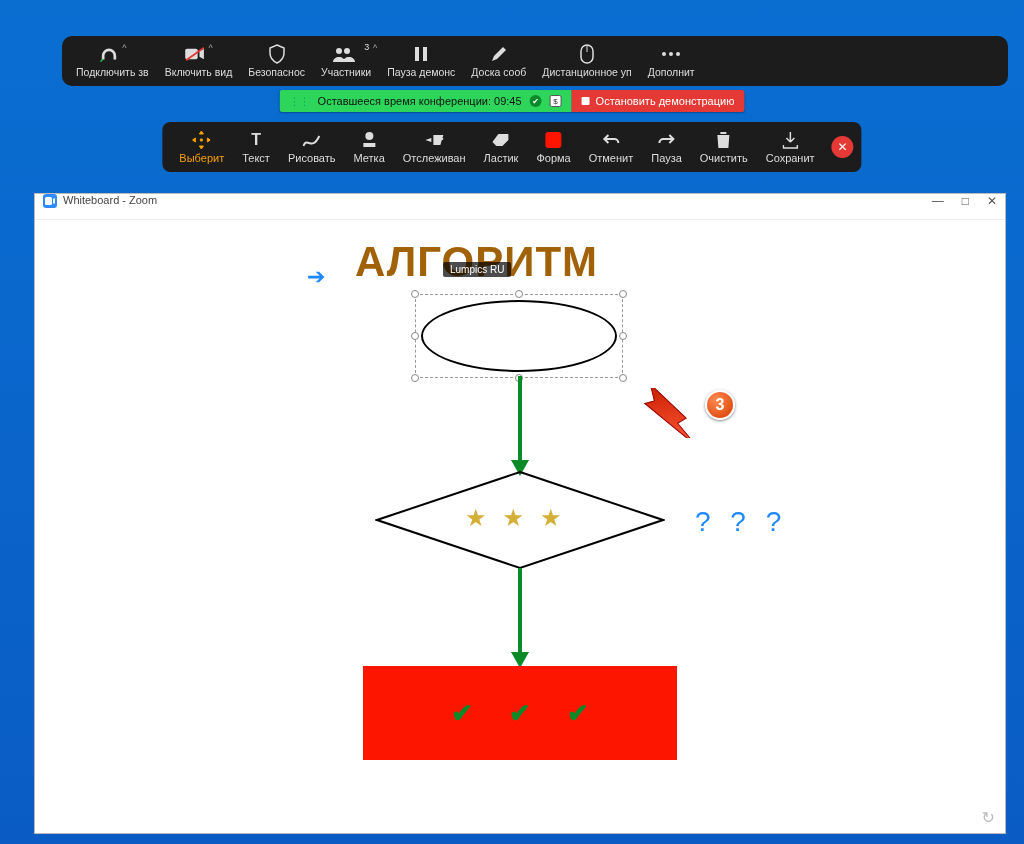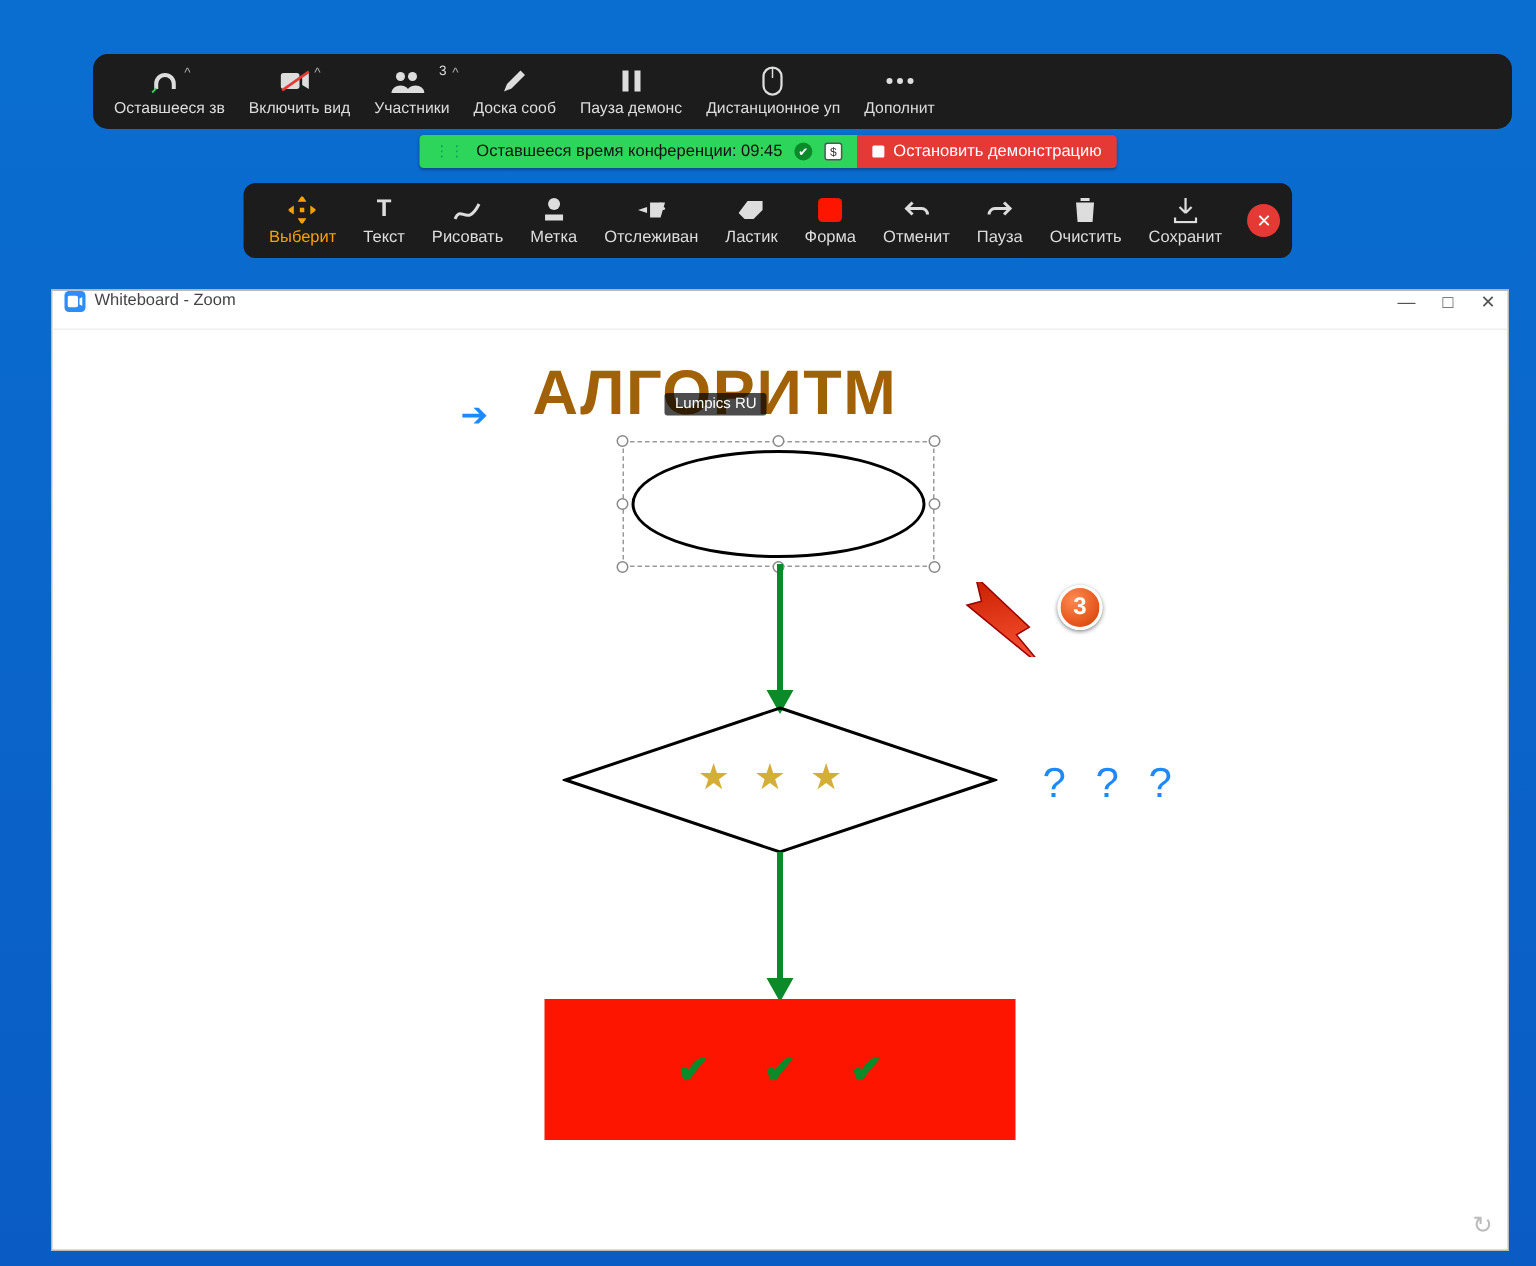--- a/index.html
+++ b/index.html
@@ -118,61 +118,69 @@
 
 <div class="zoom-toolbar">
   <div class="tb-item">
     <div class="tb-ico" style="position:relative;">
       <svg width="22" height="18" viewBox="0 0 24 20">
           <path fill="#ddd" d="M4 12a8 8 0 0116 0v4h-3v-4a5 5 0 00-10 0v4H4v-4z"></path>
           <path fill="#2dd65a" d="M2 18l3-3 1 1-3 3z"></path>
         </svg>
       <span class="chev">^</span>
     </div>
-    <span class="tb-lbl">Оставшееся зв</span>
+    <span class="tb-lbl">Подключить зв</span>
   </div>
   <div class="tb-item">
     <div class="tb-ico" style="position:relative;">
       <svg width="22" height="16" viewBox="0 0 24 18">
           <rect x="1" y="3" width="14" height="12" rx="2" fill="#ddd"></rect>
           <path fill="#ddd" d="M17 6l5-3v12l-5-3z"></path>
           <line x1="2" y1="16" x2="22" y2="2" stroke="#e53935" stroke-width="2"></line>
         </svg>
       <span class="chev">^</span>
     </div>
     <span class="tb-lbl">Включить вид</span>
   </div>
   <div class="tb-item">
+    <div class="tb-ico">
+      <svg width="18" height="20" viewBox="0 0 18 20">
+          <path fill="none" stroke="#ddd" stroke-width="1.5" d="M9 1l7 3v5c0 5-3 8-7 10-4-2-7-5-7-10V4l7-3z"></path>
+        </svg>
+    </div>
+    <span class="tb-lbl">Безопаснос</span>
+  </div>
+  <div class="tb-item">
     <div class="tb-ico" style="position:relative;">
       <svg width="24" height="16" viewBox="0 0 24 16">
           <circle cx="8" cy="5" r="3" fill="#ddd"></circle>
           <circle cx="16" cy="5" r="3" fill="#ddd"></circle>
           <path fill="#ddd" d="M2 16c0-3 3-5 6-5s6 2 6 5H2zm10 0c0-3 3-5 6-5s6 2 6 5H12z"></path>
         </svg>
       <span class="tb-badge">3</span>
       <span class="chev" style="right:-16px;">^</span>
     </div>
     <span class="tb-lbl">Участники</span>
   </div>
   <div class="tb-item">
     <div class="tb-ico">
-      <svg width="18" height="18" viewBox="0 0 18 18">
-          <path fill="#ddd" d="M2 16l2-5 9-9 3 3-9 9-5 2z"></path>
-        </svg>
-    </div>
-    <span class="tb-lbl">Доска сооб</span>
-  </div>
-  <div class="tb-item">
-    <div class="tb-ico">
       <svg width="14" height="16" viewBox="0 0 14 16">
           <rect x="1" y="1" width="4" height="14" fill="#ddd"></rect>
           <rect x="9" y="1" width="4" height="14" fill="#ddd"></rect>
         </svg>
     </div>
     <span class="tb-lbl">Пауза демонс</span>
+  </div>
+  <div class="tb-item">
+    <div class="tb-ico">
+      <svg width="18" height="18" viewBox="0 0 18 18">
+          <path fill="#ddd" d="M2 16l2-5 9-9 3 3-9 9-5 2z"></path>
+        </svg>
+    </div>
+    <span class="tb-lbl">Доска сооб</span>
   </div>
   <div class="tb-item">
     <div class="tb-ico">
       <svg width="14" height="20" viewBox="0 0 14 20">
           <rect x="1" y="1" width="12" height="18" rx="6" fill="none" stroke="#ddd" stroke-width="1.5"></rect>
           <line x1="7" y1="1" x2="7" y2="8" stroke="#ddd"></line>
         </svg>
     </div>
     <span class="tb-lbl">Дистанционное уп</span>
   </div>

